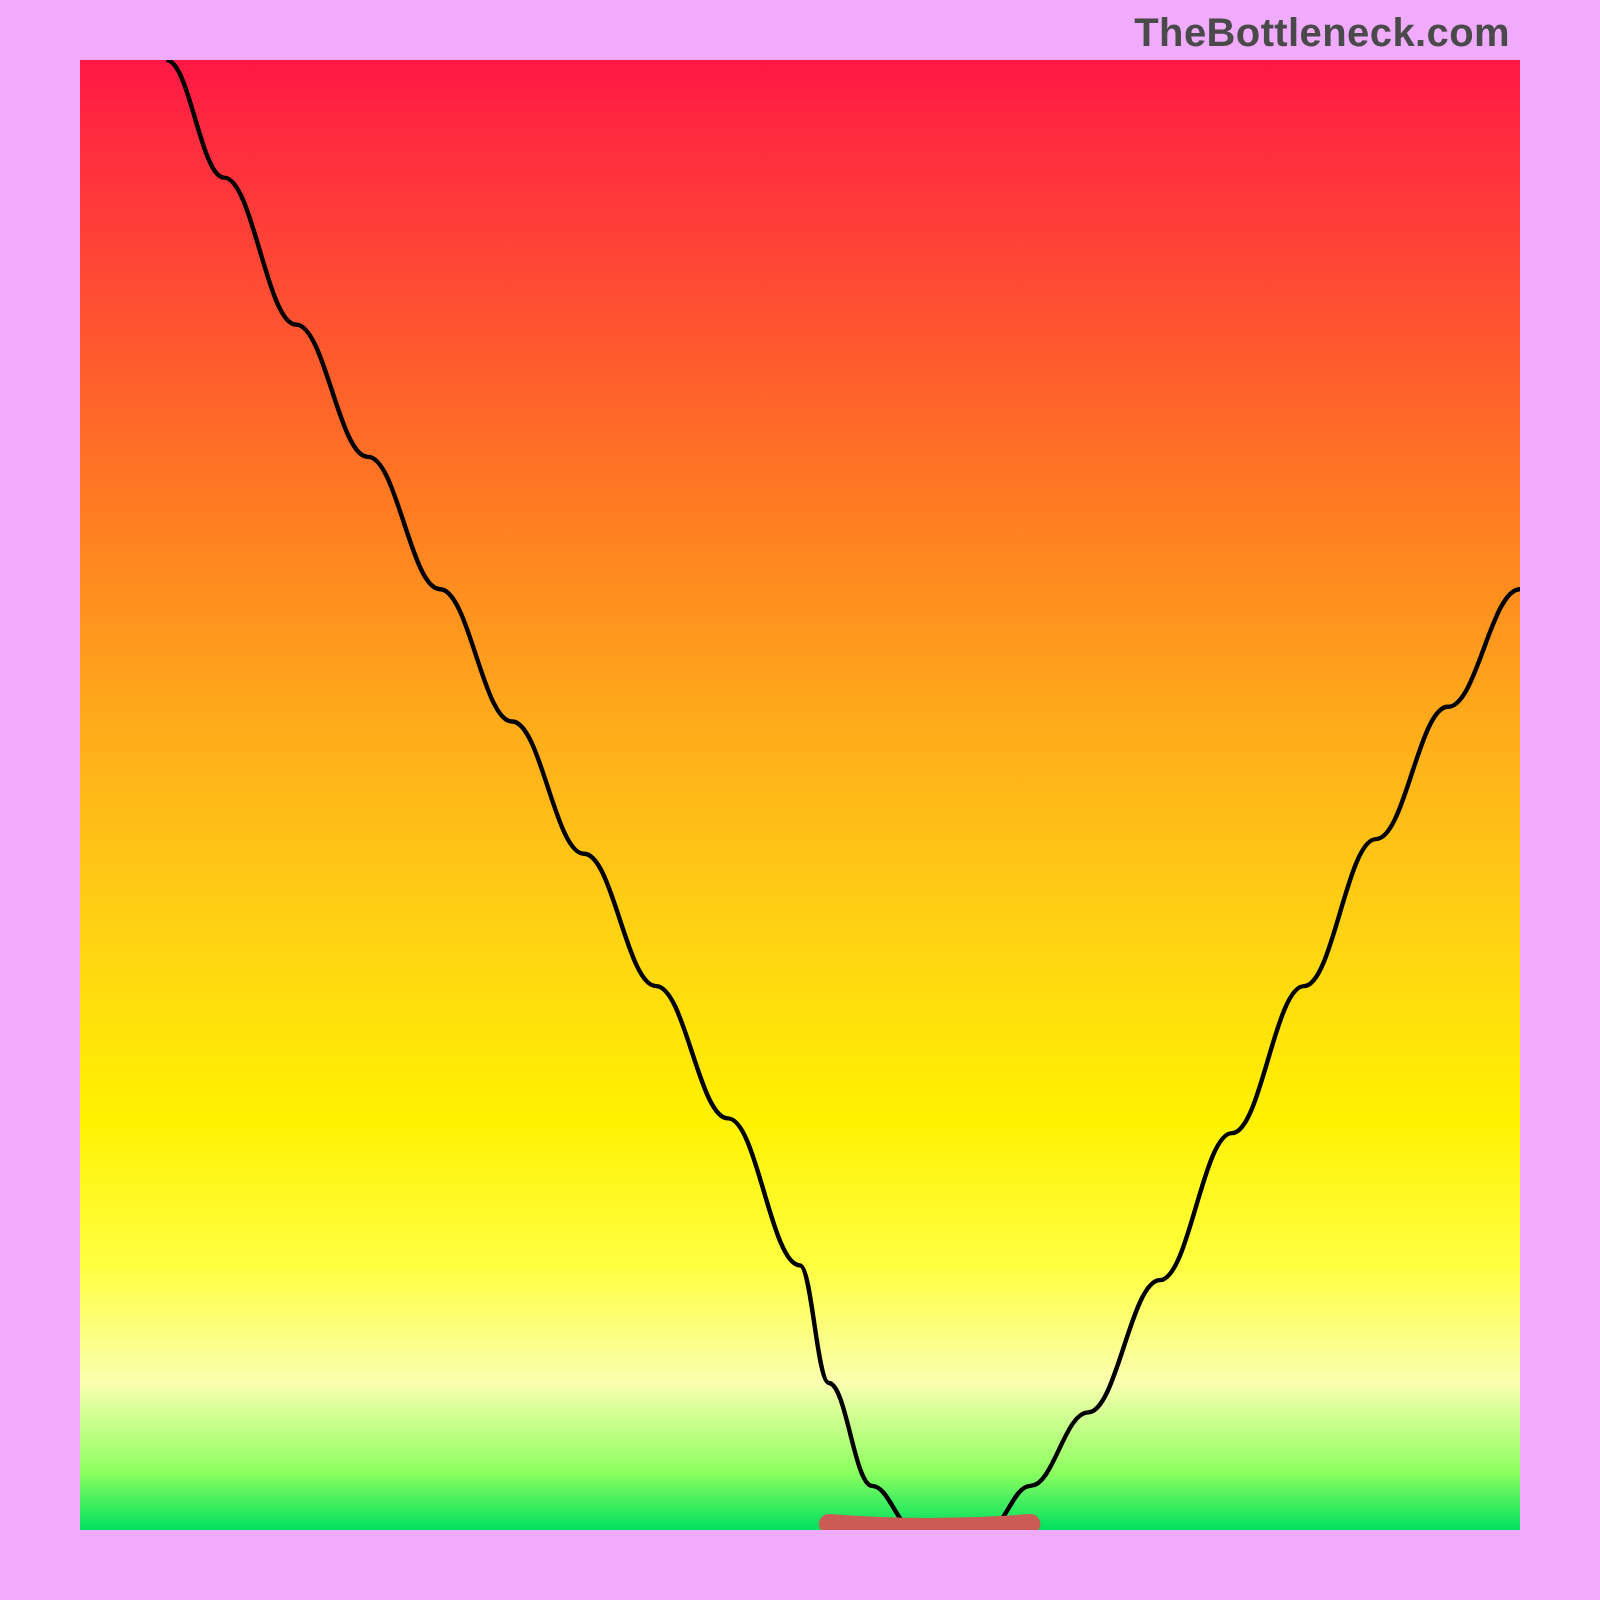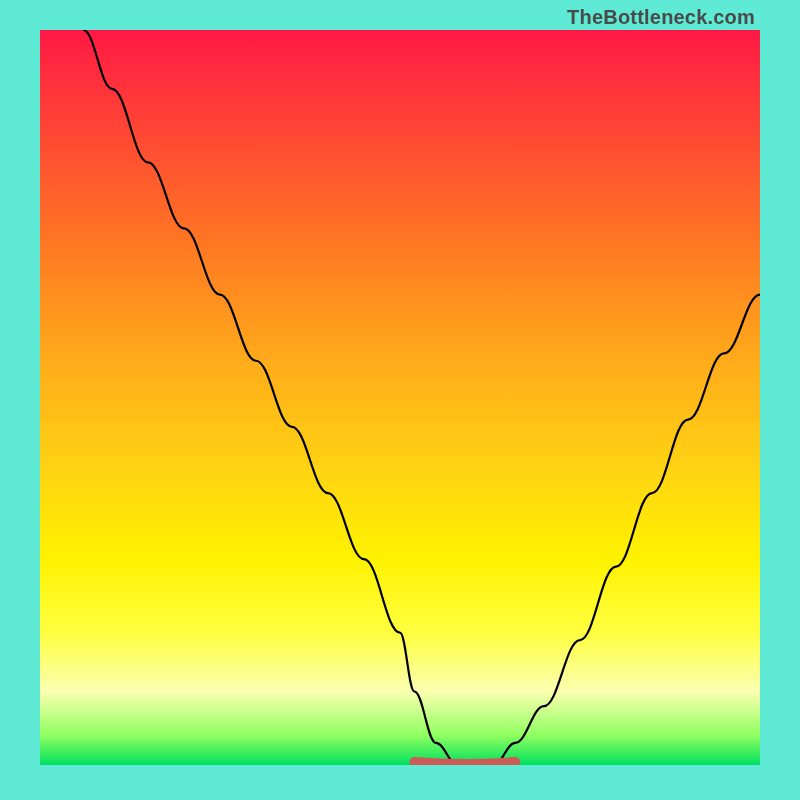--- a/index.html
+++ b/index.html
@@ -1,17 +1,17 @@
 <!DOCTYPE html>
 <html><head>
 <meta charset="utf-8">
 <style>
 *{margin:0;padding:0;box-sizing:border-box}
 body{width:800px;height:800px;overflow:hidden;background:#000;font-family:Arial,Helvetica,sans-serif}
-.frame{position:absolute;inset:0;background:#5eead4}
+.frame{position:absolute;inset:0;background:#f0abfc}
 .plot{position:absolute;left:40px;top:30px;width:720px;height:735px}
 .watermark{position:absolute;top:6px;right:45px;font-size:20px;font-weight:bold;color:#4a4a4a;letter-spacing:0.2px}
 svg{width:100%;height:100%;display:block}
 </style>
 </head>
 <body>
 
 <div class="frame">
   <div class="watermark">TheBottleneck.com</div>
   <div class="plot">

